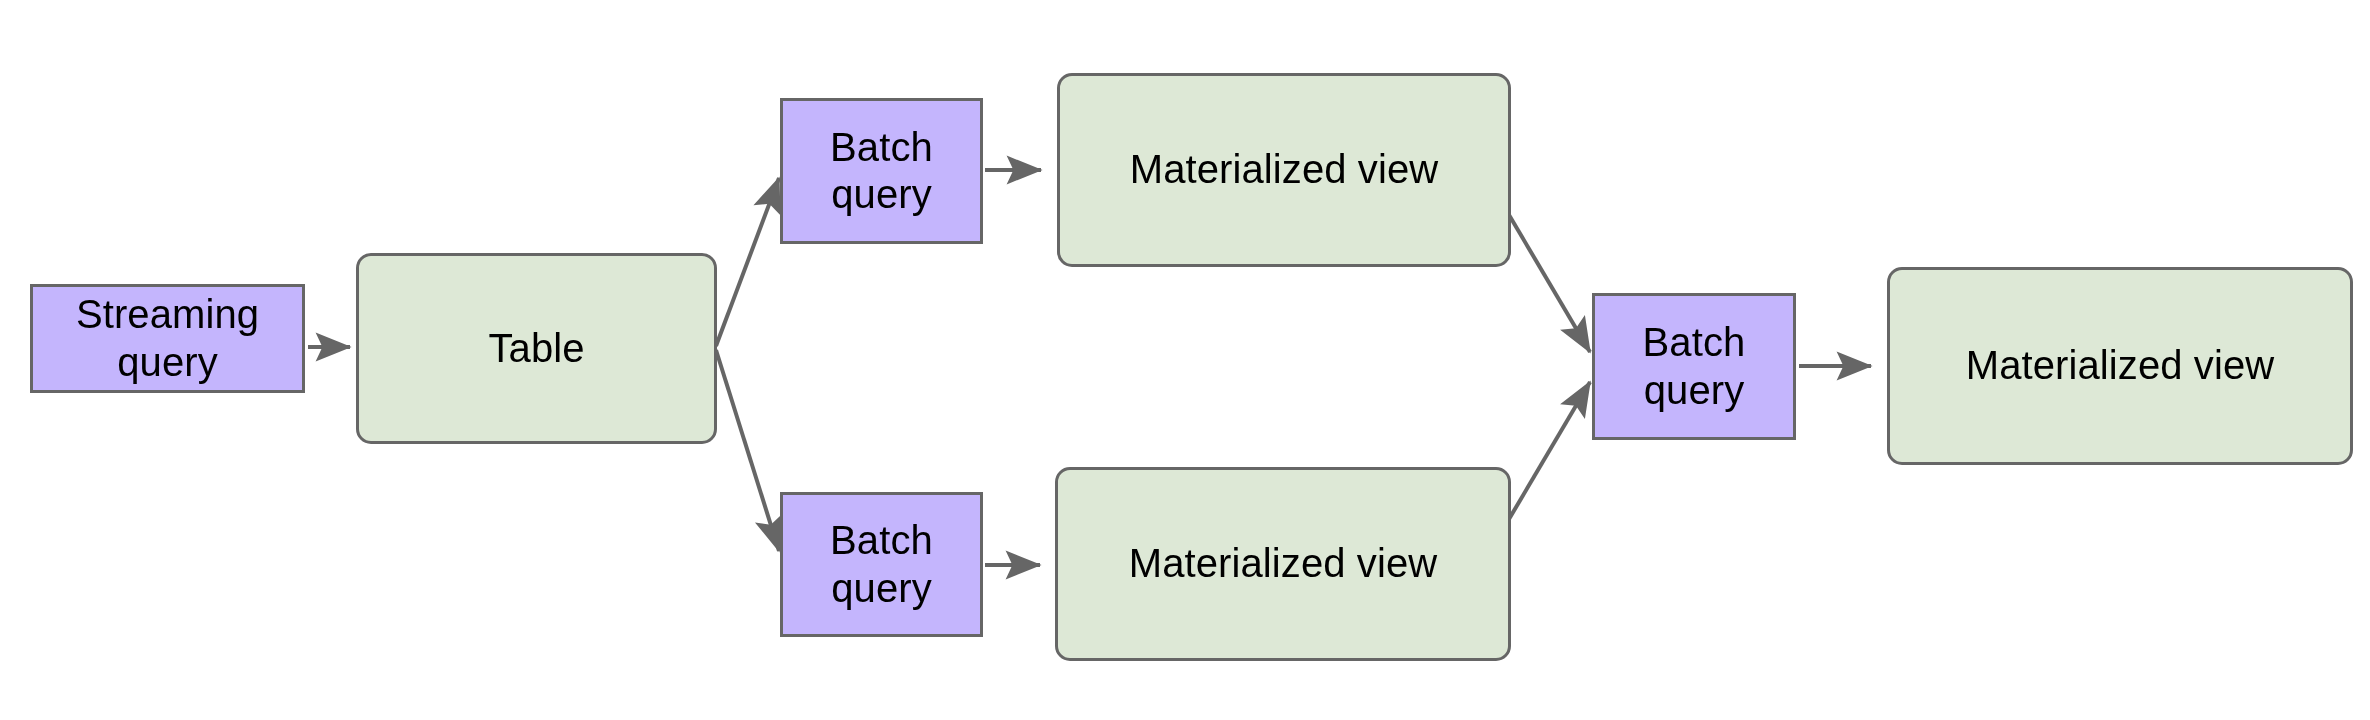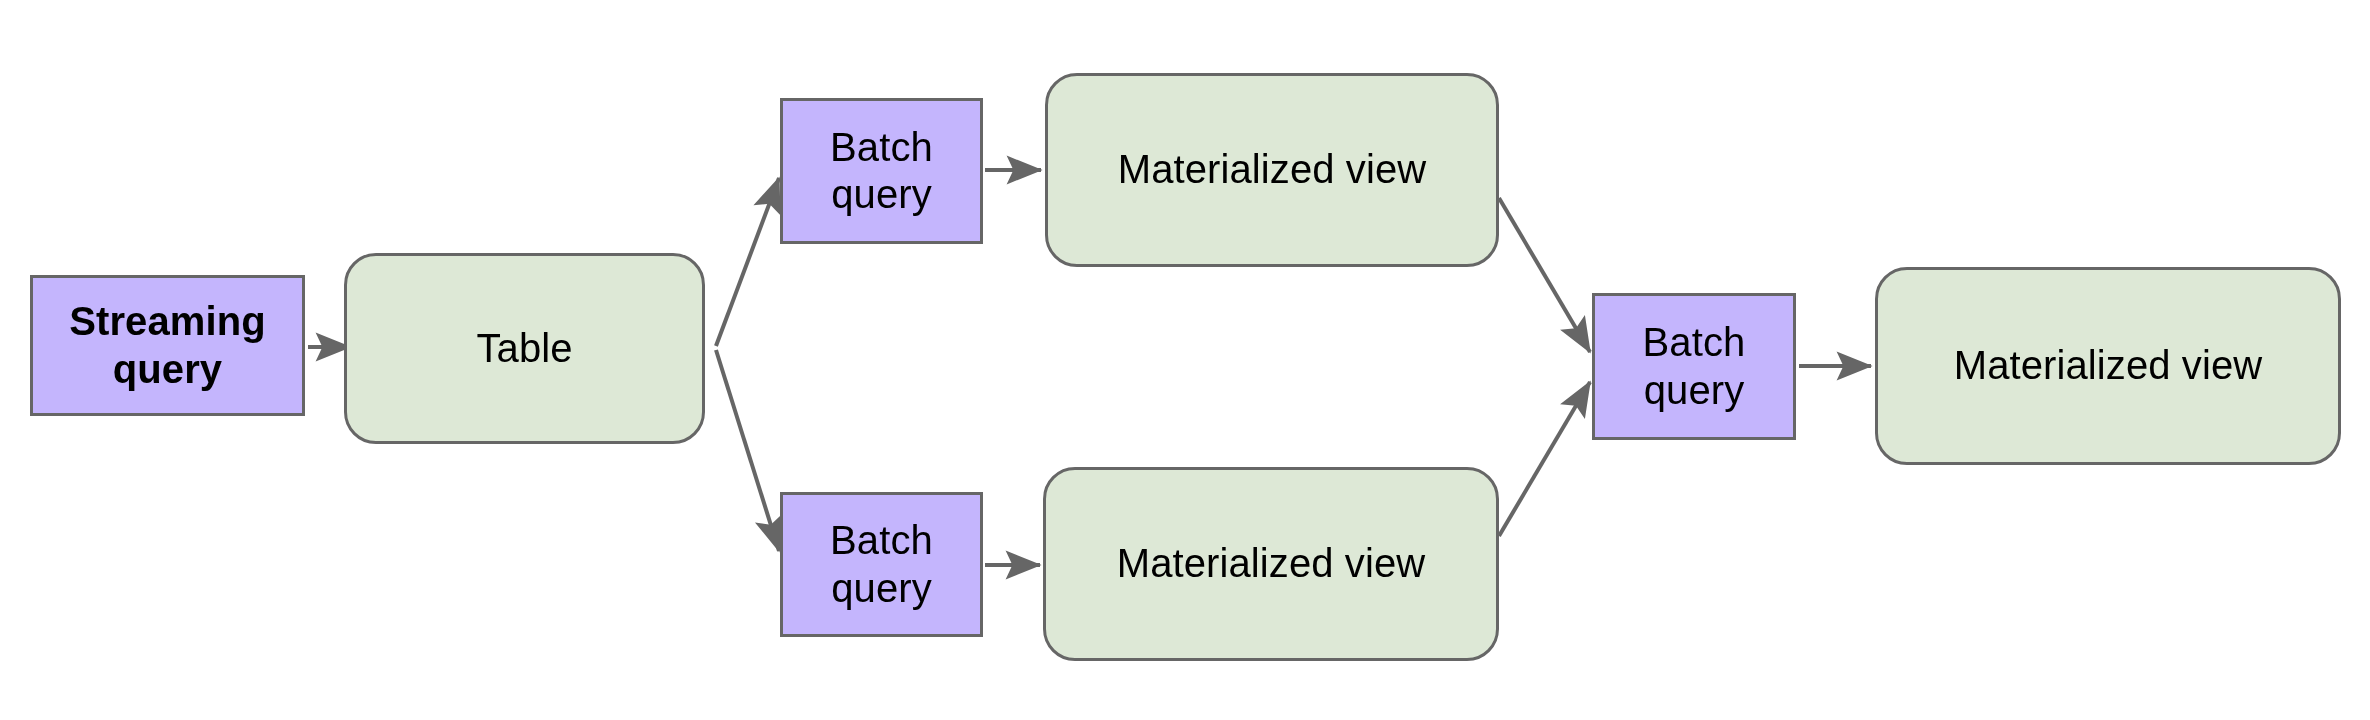--- a/index.html
+++ b/index.html
@@ -39,29 +39,30 @@
     line-height: 1.18;
     letter-spacing: 0.1px;
     border: 3px solid #666666;
     z-index: 2;
   }
   .node-query {
     background: #c4b5fd;
   }
   .node-store {
     background: #dde8d6;
-    border-radius: 32px;
+    border-radius: 15px;
+    margin-left: 12px;
   }
   .node-label {
     display: block;
     white-space: pre-line;
     padding: 0 6px;
   }
   
-  #node-streaming-query { left: 30px;   top: 275px; width: 275px; height: 141px; font-weight: bold; }
+  #node-streaming-query { left: 30px;   top: 284px; width: 275px; height: 109px; }
   #node-table           { left: 344px;  top: 253px; width: 361px; height: 191px; }
   #node-batch-query-top { left: 780px;  top: 98px;  width: 203px; height: 146px; }
   #node-mv-top          { left: 1045px; top: 73px;  width: 454px; height: 194px; }
   #node-batch-query-bottom { left: 780px;  top: 492px; width: 203px; height: 145px; }
   #node-mv-bottom       { left: 1043px; top: 467px; width: 456px; height: 194px; }
   #node-batch-query-right { left: 1592px; top: 293px; width: 204px; height: 147px; }
   #node-mv-right        { left: 1875px; top: 267px; width: 466px; height: 198px; }
 </style>
 </head>
 <body>

